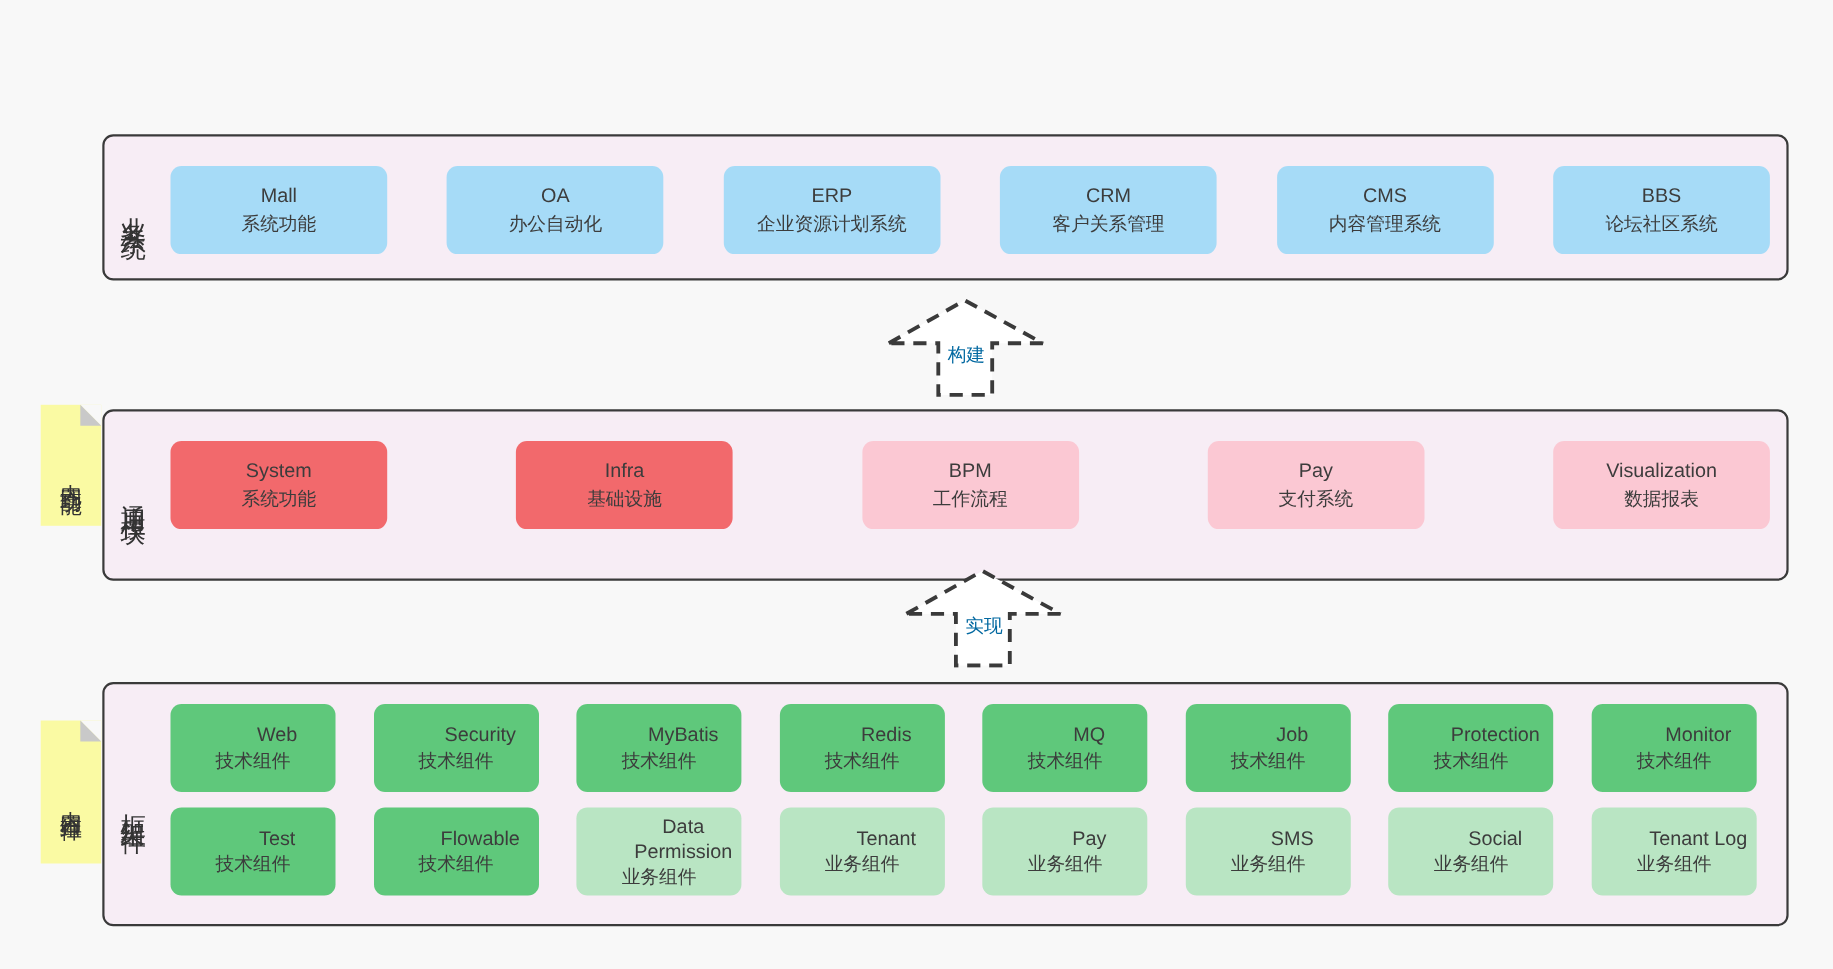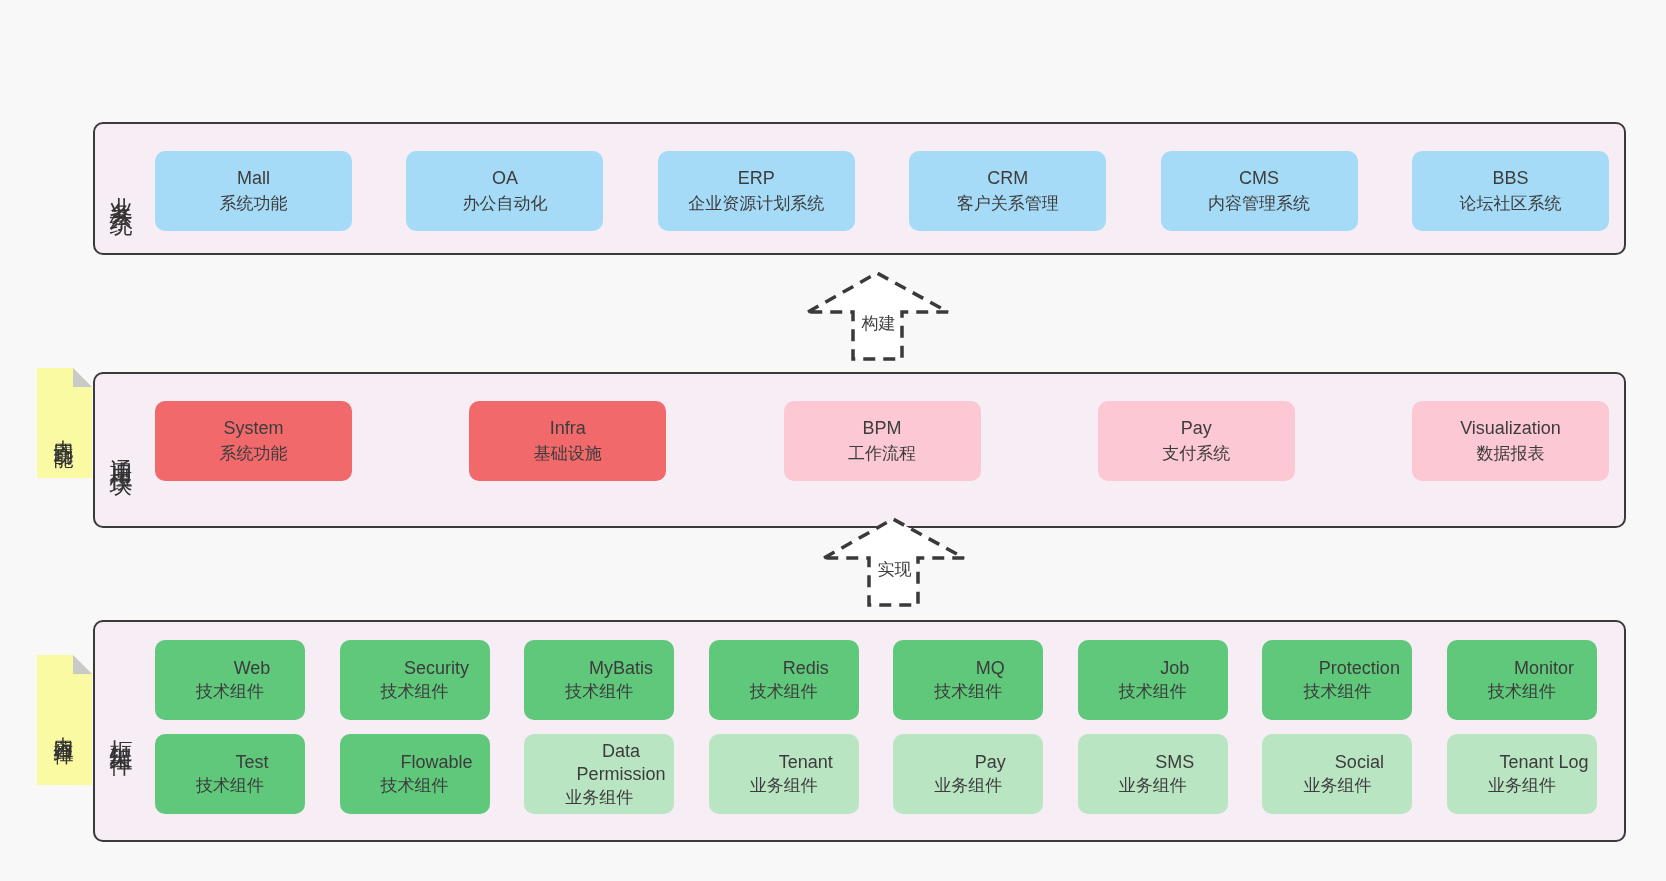--- a/index.html
+++ b/index.html
@@ -61,21 +61,21 @@
   .sticky .stext{
     writing-mode:vertical-rl;text-orientation:upright;
     font-size:20px;letter-spacing:3px;color:#333;margin-top:14px;
   }
   .arrow-wrap{position:absolute;width:145px;height:92px;}
   .arrow-1{left:806px;top:269px;}
   .arrow-2{left:822px;top:515px;}
   .arrow-wrap svg{display:block;width:145px;height:92px;}
   .arrow-label{
     position:absolute;left:50%;top:59%;transform:translate(-50%,-50%);
-    background:#fff;font-size:17px;color:#404040;padding:1px 3px;white-space:nowrap;
+    background:#fff;font-size:17px;color:#0369a1;padding:1px 3px;white-space:nowrap;
   }
 </style>
 </head>
 <body>
 
 <div class="layer layer-1">
   <div class="vlabel">业务系统</div>
   <div class="boxrow">
     <div class="box blue">
       <div class="en">Mall</div>

